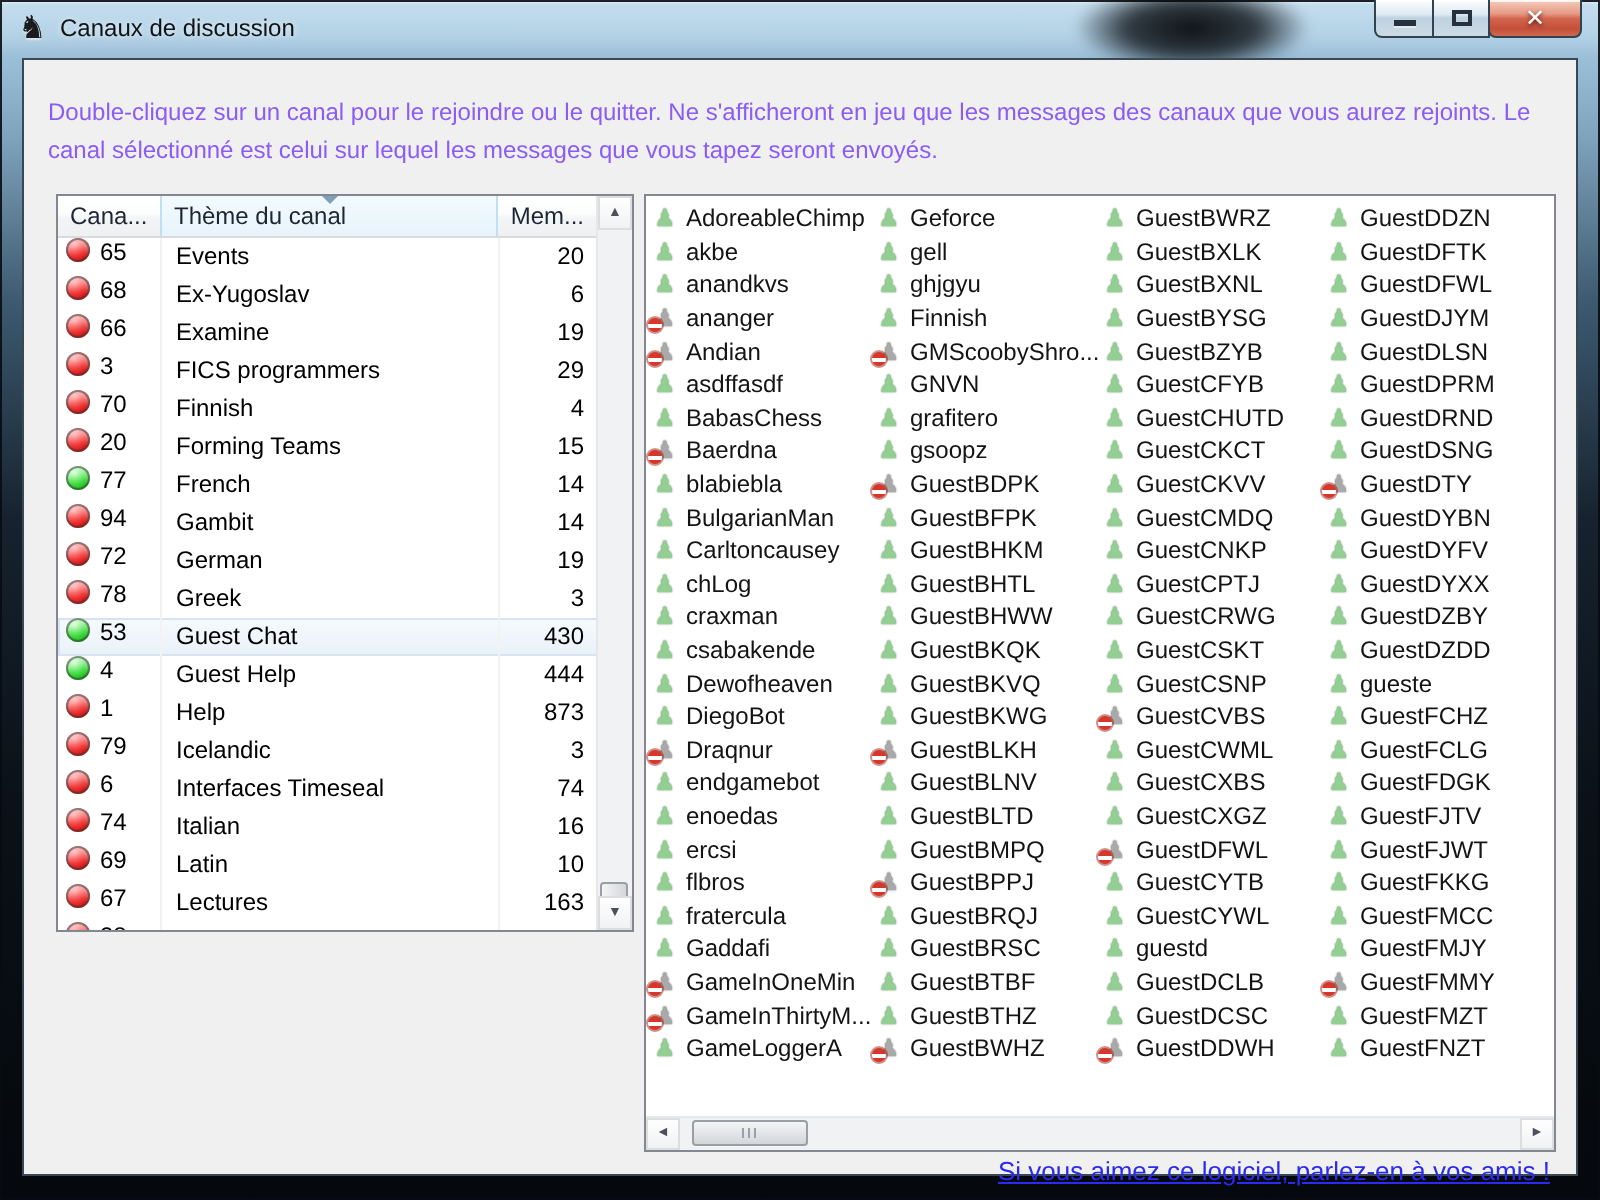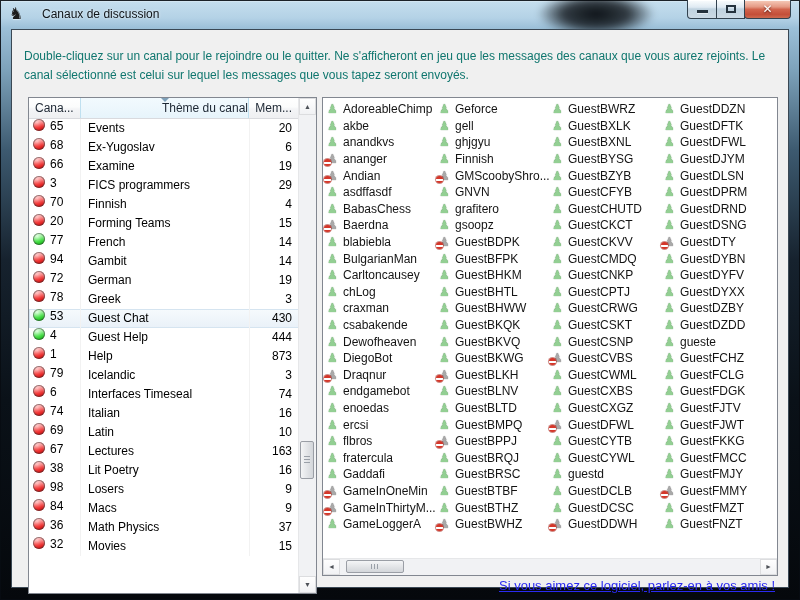--- a/index.html
+++ b/index.html
@@ -22,21 +22,21 @@
     background:radial-gradient(ellipse at 50% 50%, rgba(4,7,11,.95) 0%, rgba(4,7,11,.75) 40%, transparent 72%);
     filter:blur(3px);
   }
   .titlebar{position:absolute;left:0;top:0;width:800px;height:29px;}
   .app-icon{
     position:absolute;left:9px;top:5px;font-size:16px;line-height:18px;color:#1b1b1b;
     font-family:"DejaVu Sans",sans-serif;text-shadow:0 1px 1px rgba(255,255,255,.5);
   }
   .title-text{
     position:absolute;left:30px;top:7px;font-size:12px;color:#101418;
-    text-shadow:0 0 3px rgba(255,255,255,.8);white-space:nowrap;margin-left:12px;
+    text-shadow:0 0 3px rgba(255,255,255,.8);white-space:nowrap;
   }
   
   .winbtns{position:absolute;top:0;right:9px;height:19px;display:flex;}
   .wbtn{
     height:19px;border:1px solid #32424f;border-top:none;box-sizing:border-box;
     border-radius:0 0 4px 4px;margin-left:-1px;position:relative;
     background:linear-gradient(#fbfdfe,#dfeaf2 40%,#bfd2df 50%,#ccdae5);
     box-shadow:inset 0 1px 0 rgba(255,255,255,.85);
   }
   .wbtn.min{width:30px;border-radius:0 0 0 4px;}
@@ -51,36 +51,36 @@
     position:absolute;left:0;right:0;top:2px;text-align:center;color:#fff;font-size:12px;
     font-weight:bold;text-shadow:0 1px 2px rgba(60,10,5,.8);font-family:"DejaVu Sans",sans-serif;
   }
   
   .content{
     position:absolute;left:11px;top:29px;width:778px;height:559px;box-sizing:border-box;
     background:#f0f0f0;border:1px solid #3a4854;
   }
   .instructions{
     position:absolute;left:12px;top:17px;width:754px;
-    font-size:12px;line-height:19px;color:#0f766e;
+    font-size:12px;line-height:19px;color:#8b5cf6;
   }
   
   .chan-panel{
-    position:absolute;left:16px;top:67px;width:289px;height:497px;box-sizing:border-box;
+    position:absolute;left:16px;top:67px;width:289px;height:369px;box-sizing:border-box;
     background:#fff;border:1px solid #828790;overflow:hidden;
   }
   .chan-header{position:absolute;left:0;top:0;right:17px;height:20px;display:flex;
     background:linear-gradient(#ffffff,#fbfcfc 45%,#f3f4f6 55%,#eff0f2);
     border-bottom:1px solid #d9dade;font-size:12px;color:#1d2733;}
   .hcell{box-sizing:border-box;padding:3px 0 0 6px;border-right:1px solid #e2e3e5;position:relative;}
   .hcell.h-canal{width:52px;}
   .hcell.h-theme{
     width:169px;
     background:linear-gradient(#f2fafe,#e7f4fb);
-    border-right:1px solid #bfe0f0;border-left:1px solid #bfe0f0;margin-left:-1px;text-align:right;
+    border-right:1px solid #bfe0f0;border-left:1px solid #bfe0f0;margin-left:-1px;
   }
   .hcell.h-mem{flex:1;border-right:none;text-align:right;padding-right:7px;}
   .sort-arrow{
     position:absolute;top:0;left:50%;margin-left:-4px;width:0;height:0;
     border-left:4px solid transparent;border-right:4px solid transparent;
     border-top:4px solid #7fa0b8;
   }
   .chan-rows{position:absolute;left:0;top:21px;right:17px;bottom:0;}
   .crow{height:19px;display:flex;align-items:center;font-size:12px;color:#000;}
   .crow.sel{background:linear-gradient(#f6fafd,#e9f1f8);box-shadow:inset 0 0 0 1px #d5e4f0;}

